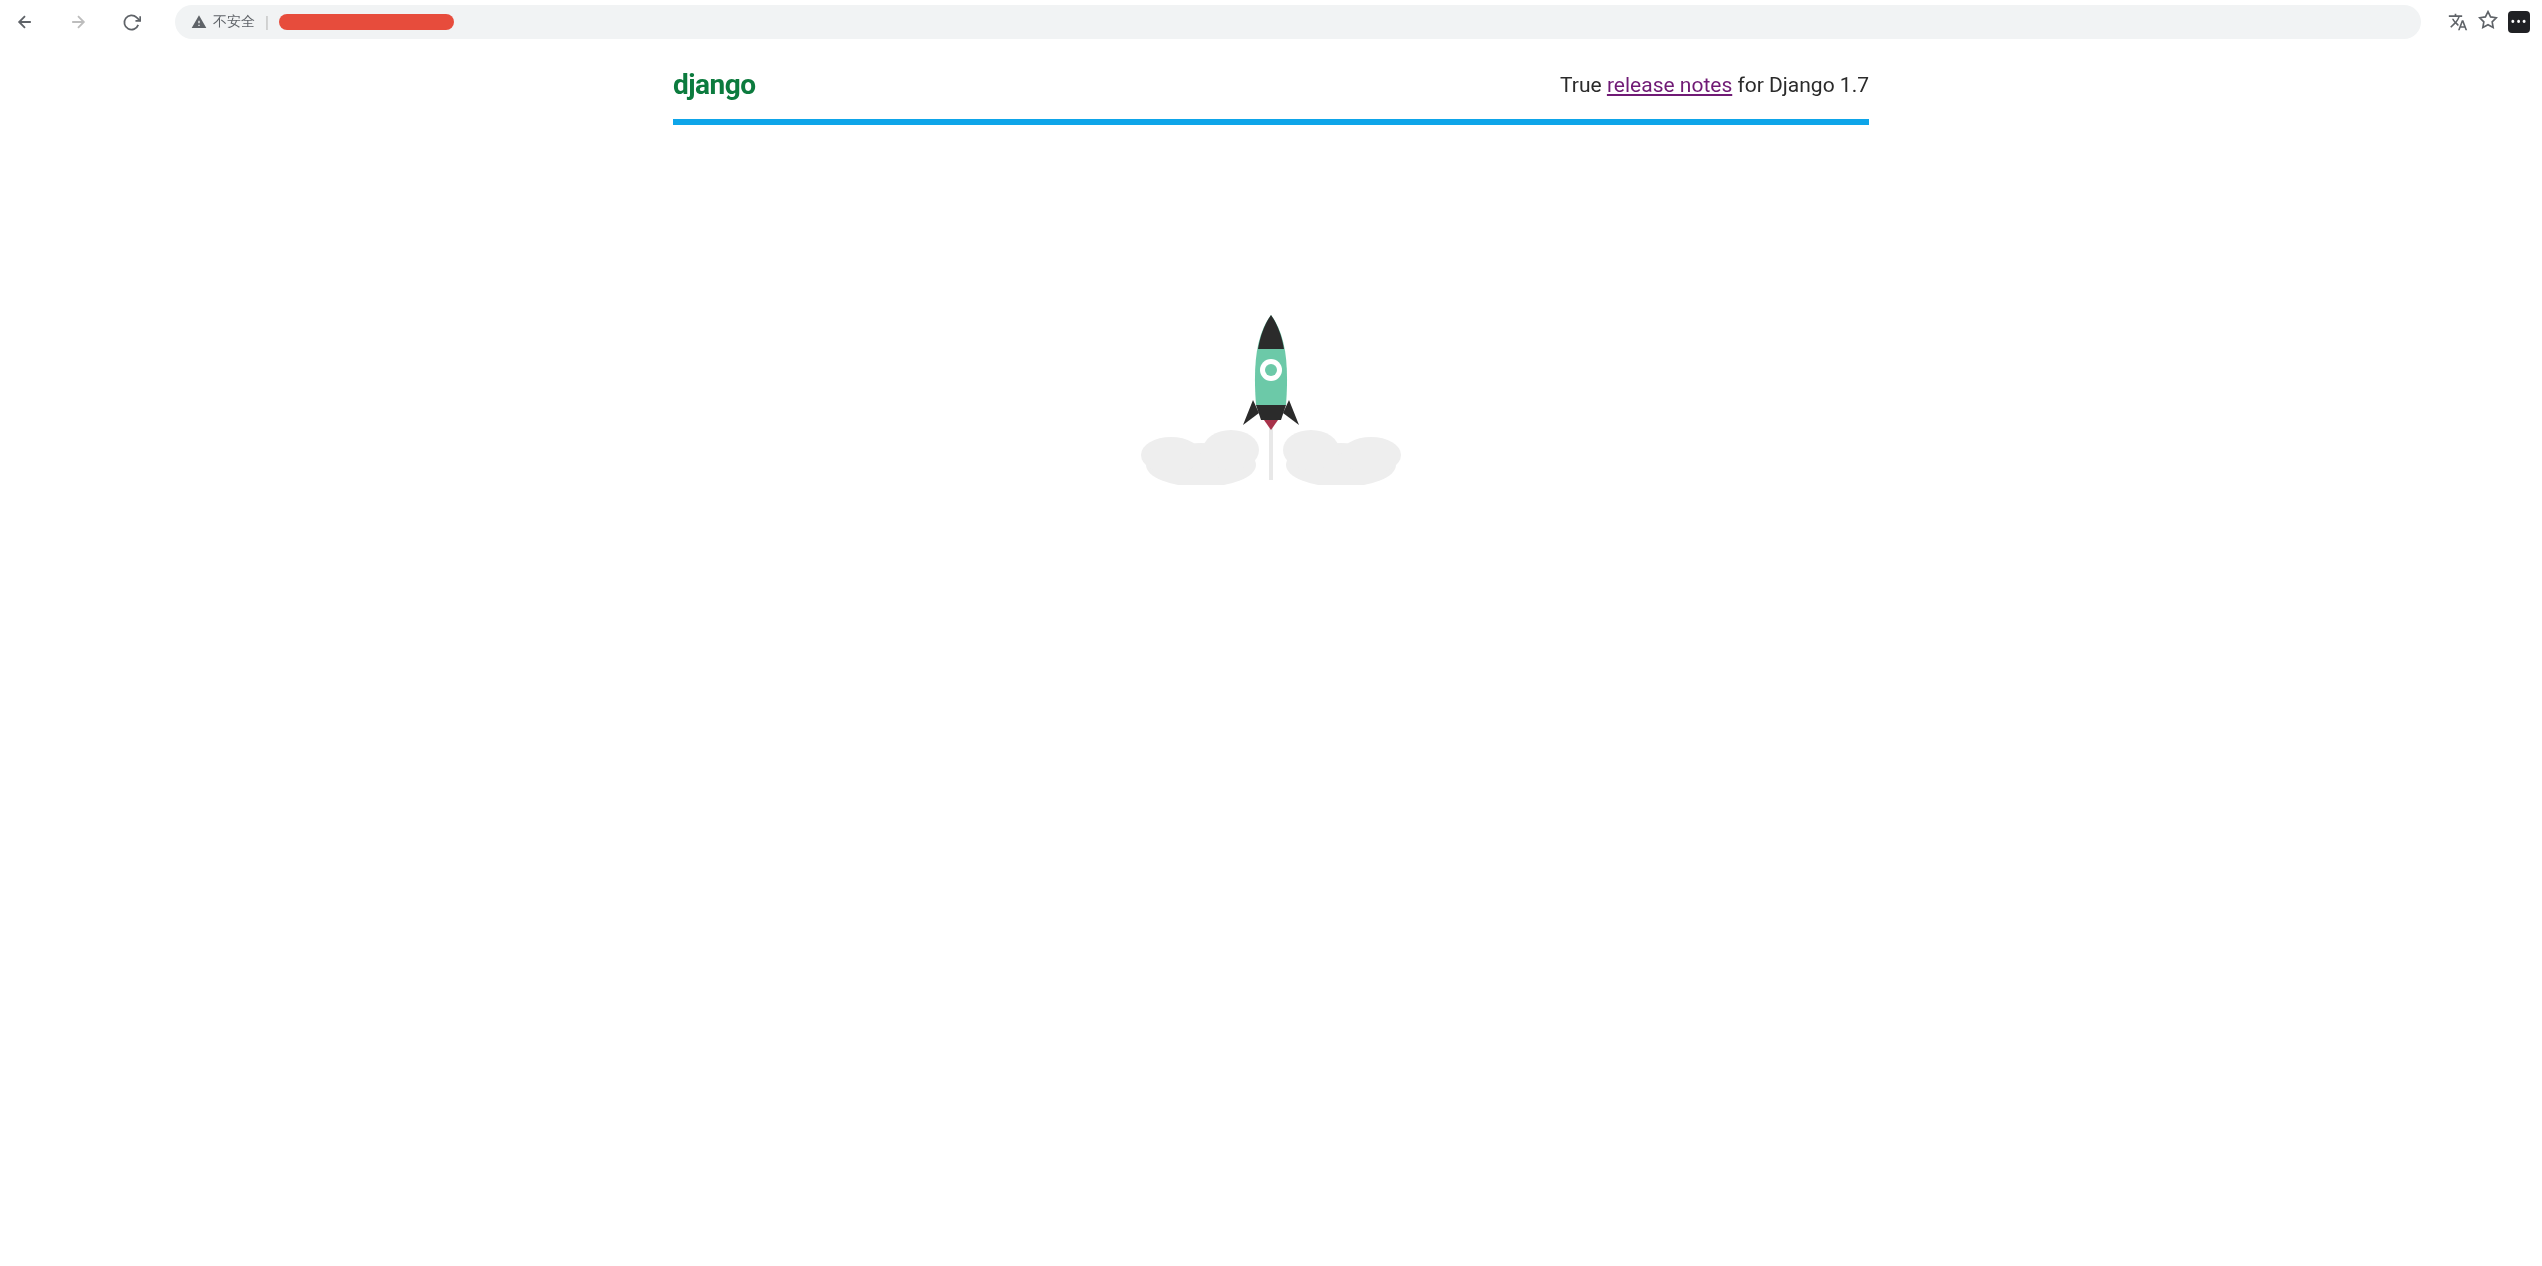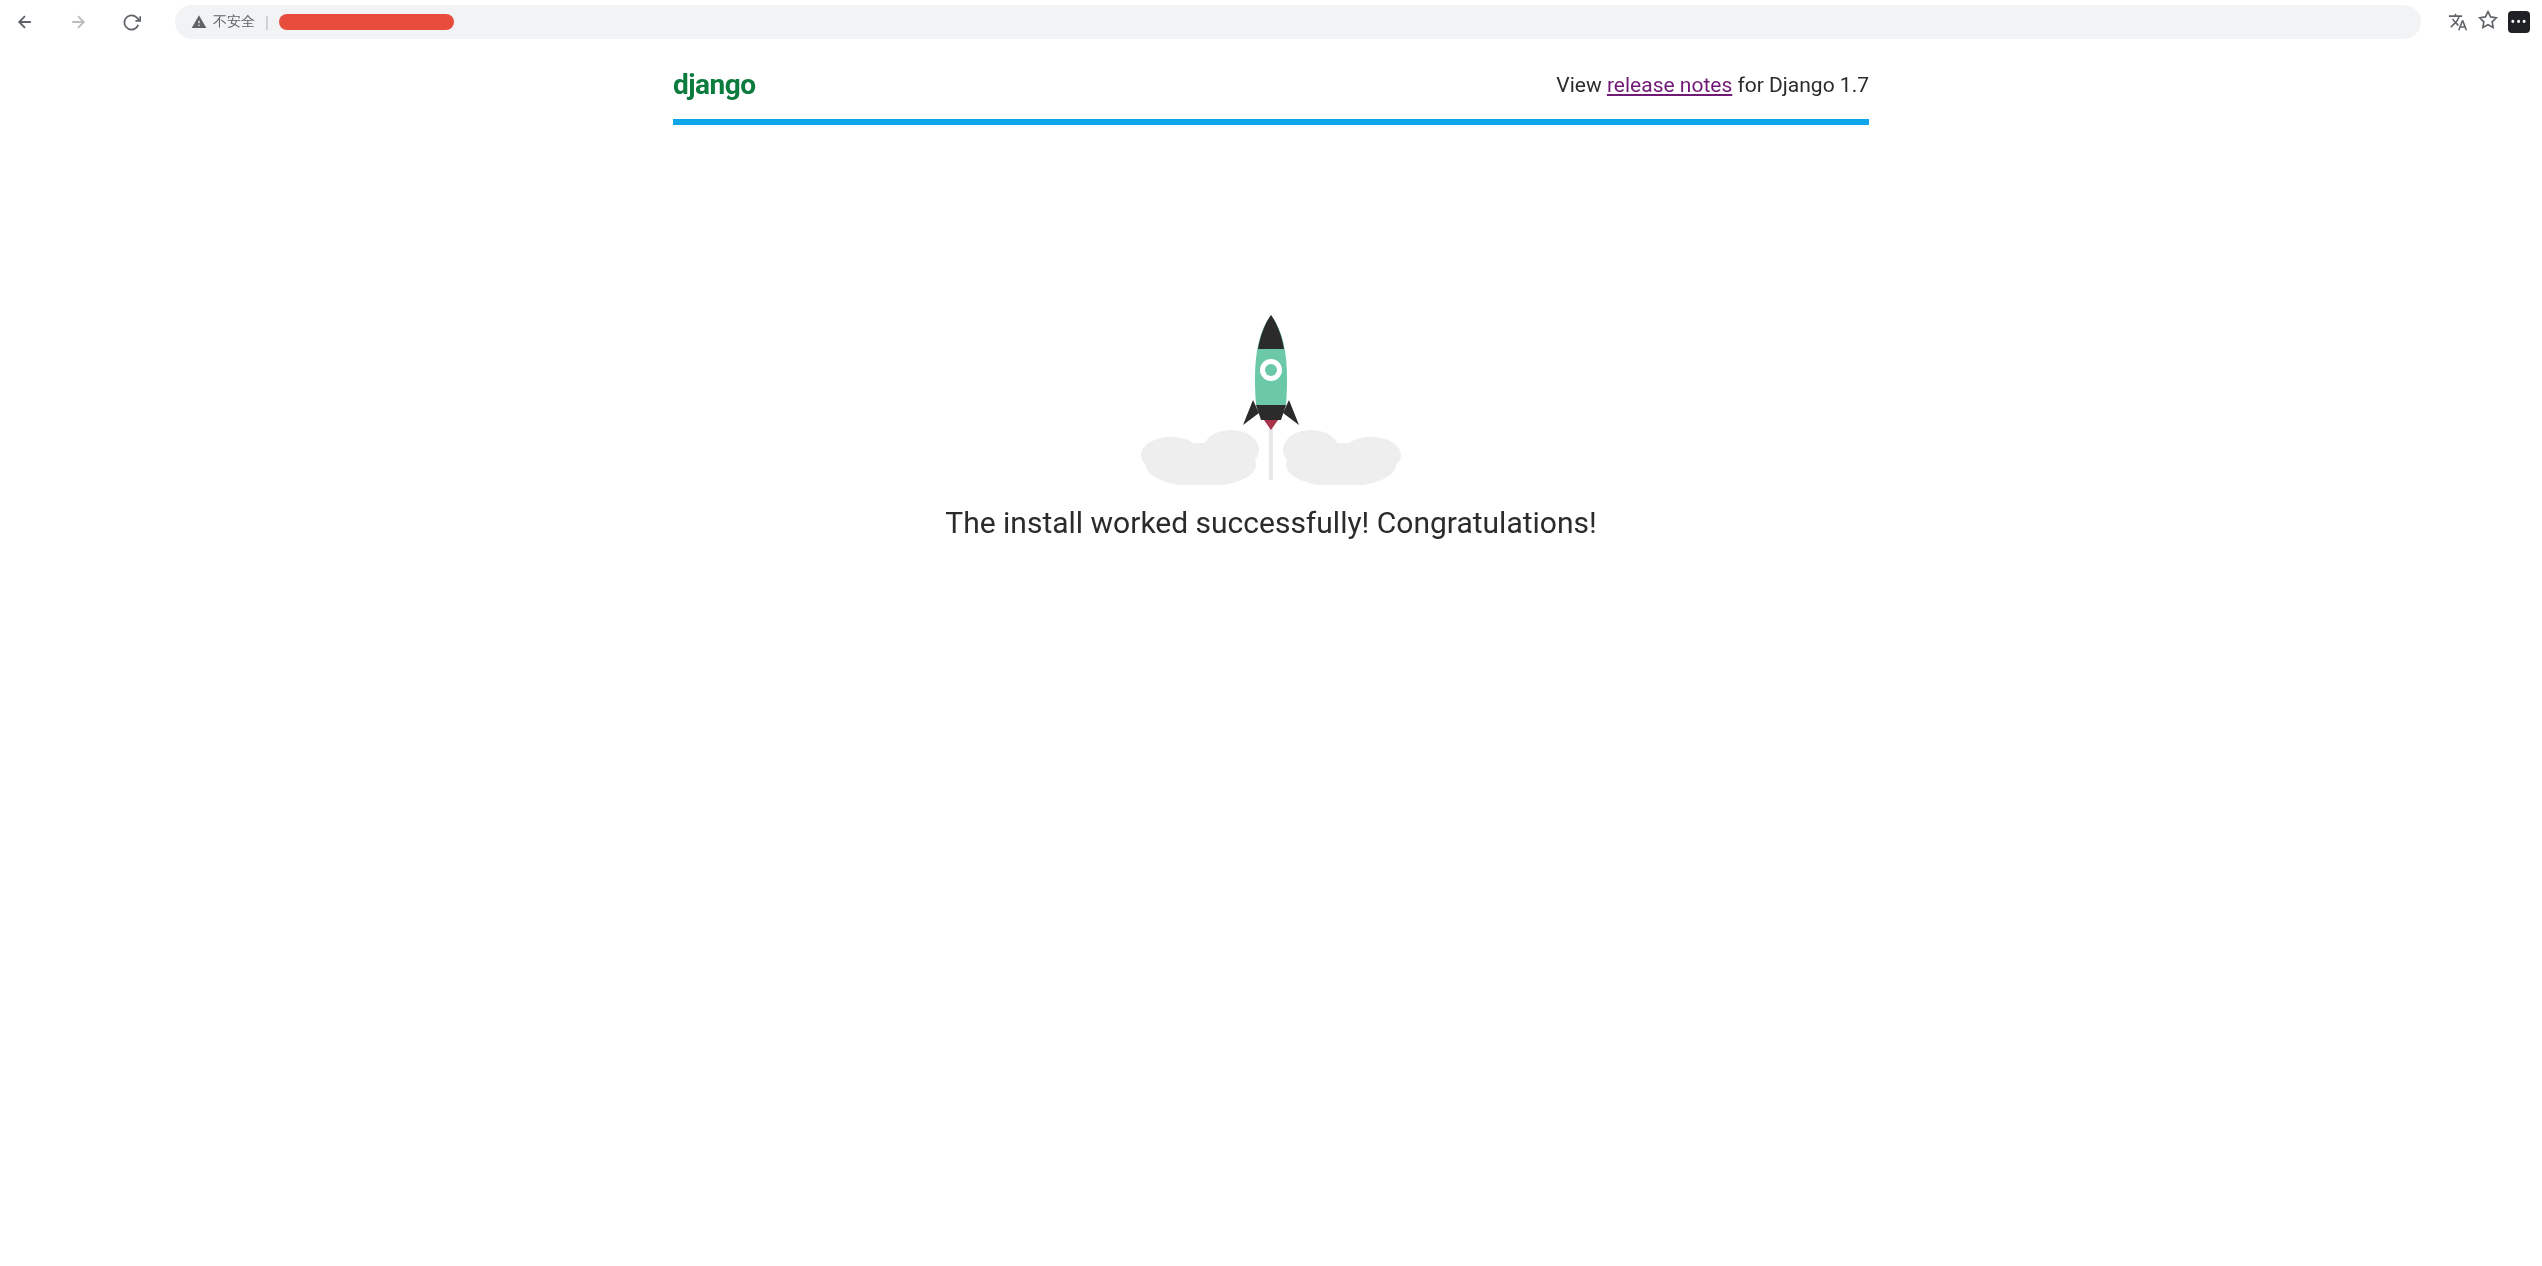--- a/index.html
+++ b/index.html
@@ -181,21 +181,21 @@
         </svg>
     </div>
     <div class="ext-icon">•••</div>
   </div>
 </div>
 
 <div class="page-content">
   <div class="django-header">
     <div class="django-logo">django</div>
     <div class="release-notes-text">
-      <span>View </span><a class="release-notes-link">release notes</a><span> for Django 1.7</span>
+      <span>True </span><a class="release-notes-link">release notes</a><span> for Django 1.7</span>
     </div>
   </div>
 
   <div class="main-section">
     <div class="rocket-container">
       <svg width="340" height="180" viewBox="0 0 340 180">
 
         <g fill="#eeeeee">
           <ellipse cx="100" cy="160" rx="55" ry="22"></ellipse>
           <ellipse cx="70" cy="150" rx="30" ry="18"></ellipse>
@@ -214,15 +214,14 @@
 
         <path d="M 170 10 C 163 20 159 32 157 44 L 183 44 C 181 32 177 20 170 10 Z" fill="#2b2b2b"></path>
 
         <circle cx="170" cy="65" r="11" fill="#fff"></circle>
         <circle cx="170" cy="65" r="6" fill="#6cc9a8"></circle>
 
         <path d="M 155 100 L 160 115 L 180 115 L 185 100 Z" fill="#2b2b2b"></path>
         <path d="M 163 115 L 170 125 L 177 115 Z" fill="#a8324a"></path>
       </svg>
     </div>
-    <h1 class="headline">The install worked successfully! Congratulations!</h1>
   </div>
 </div>
 
 </body></html>

